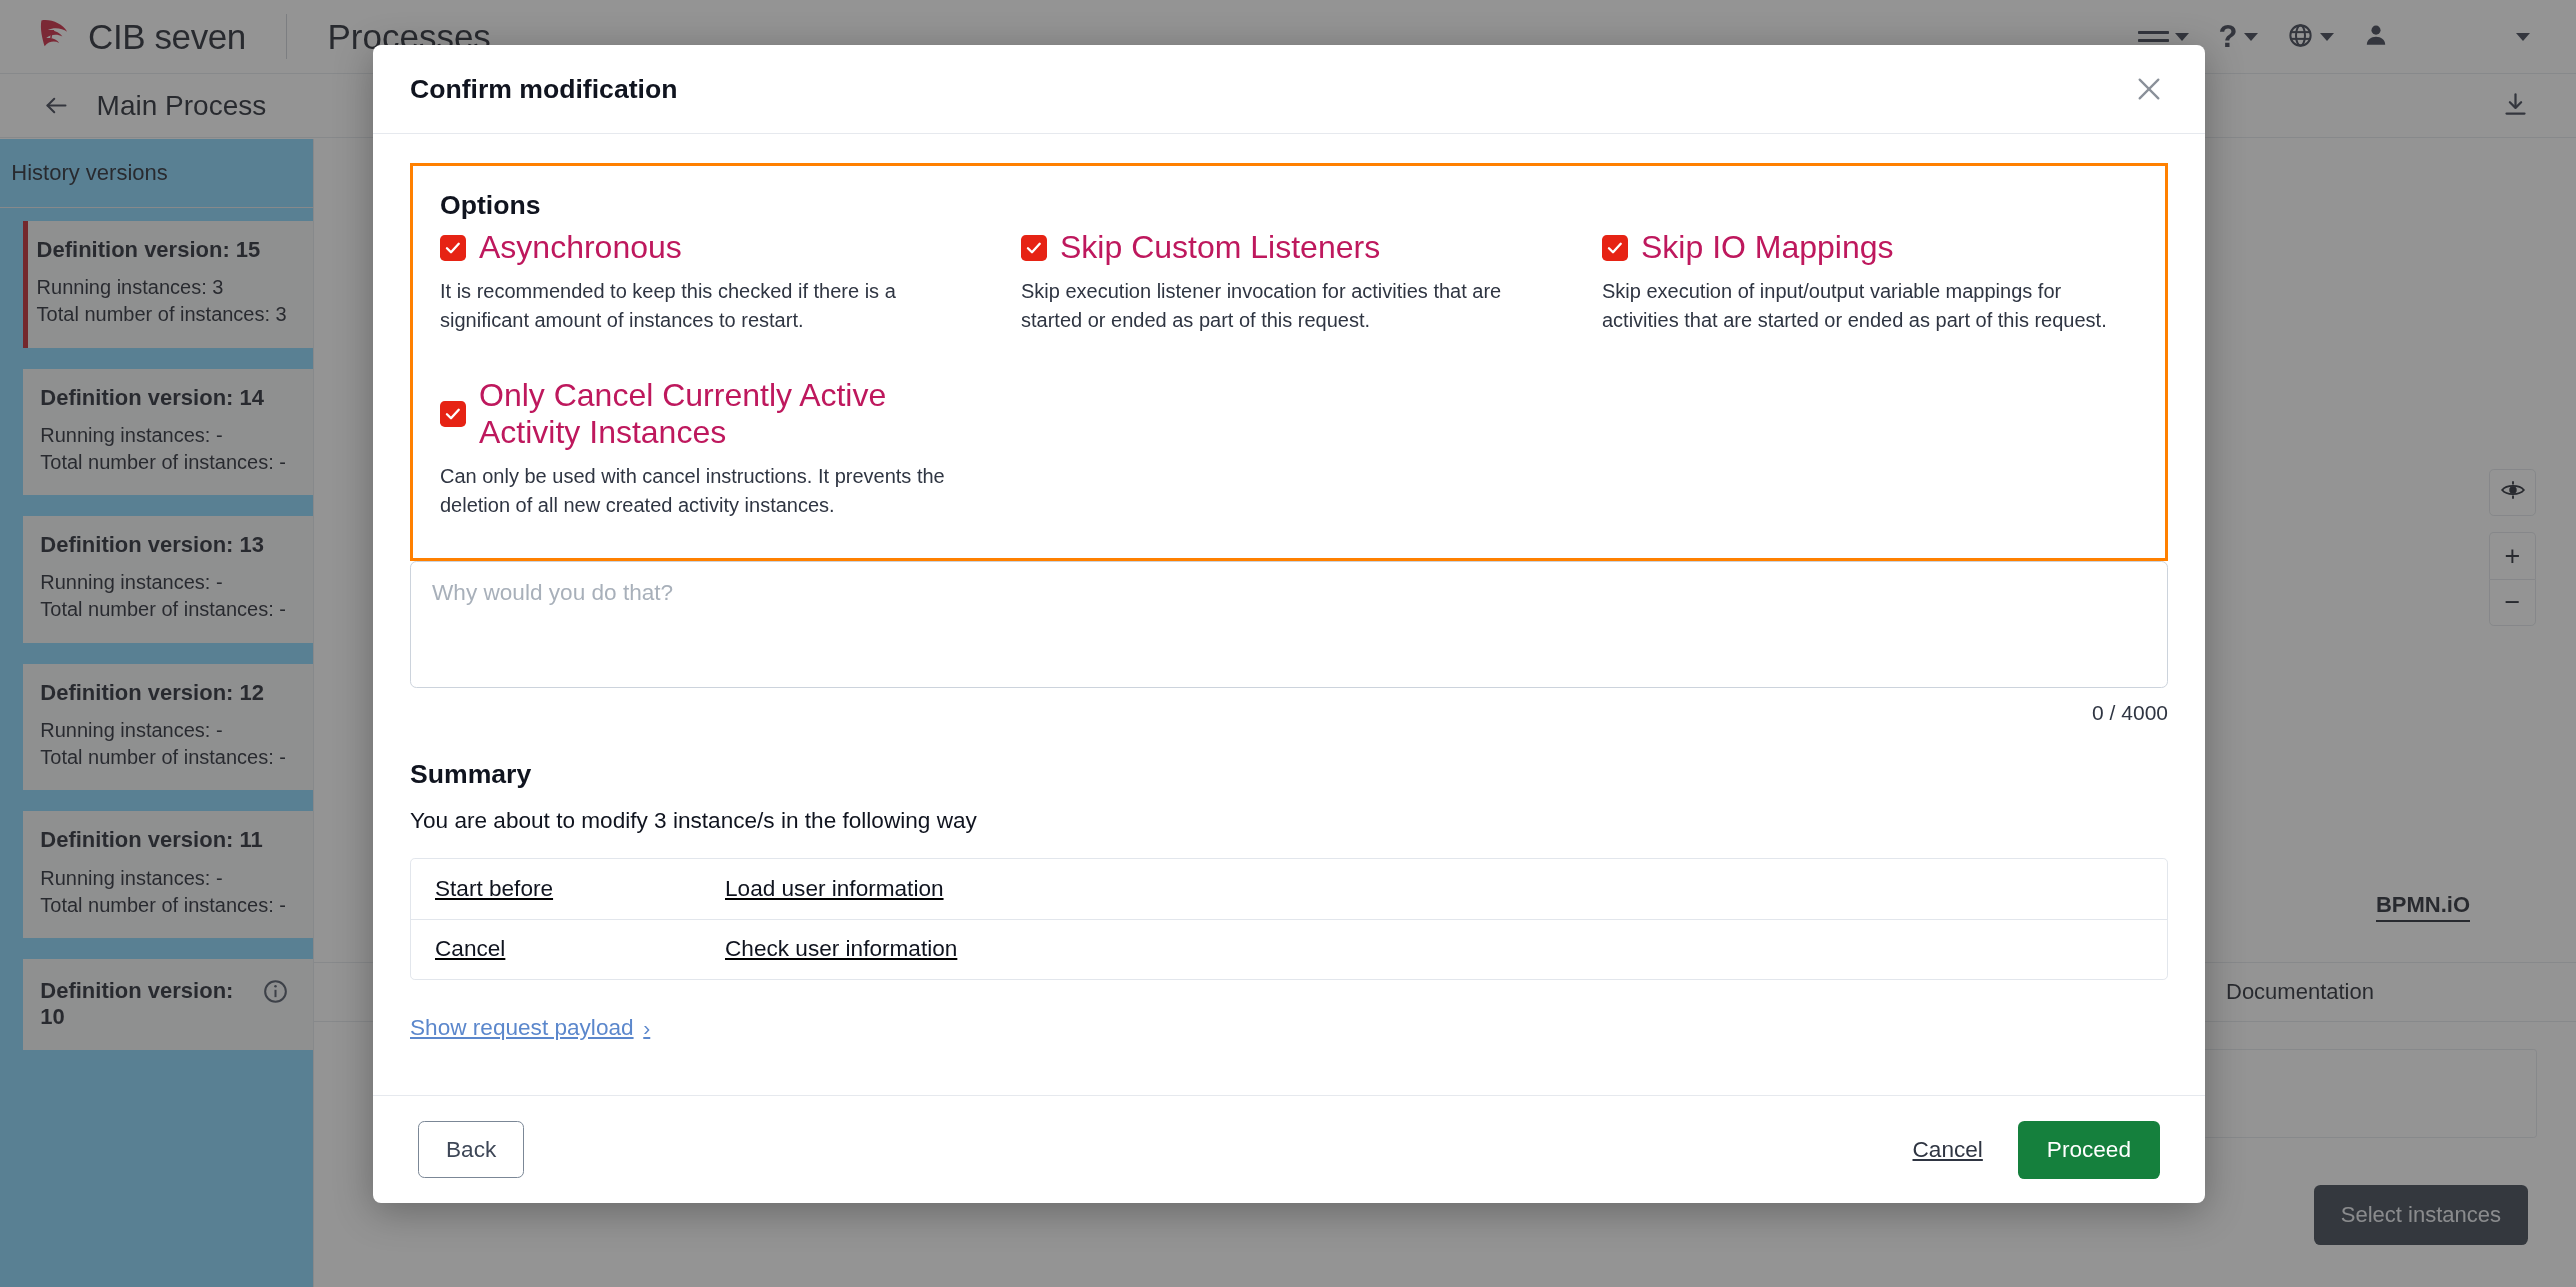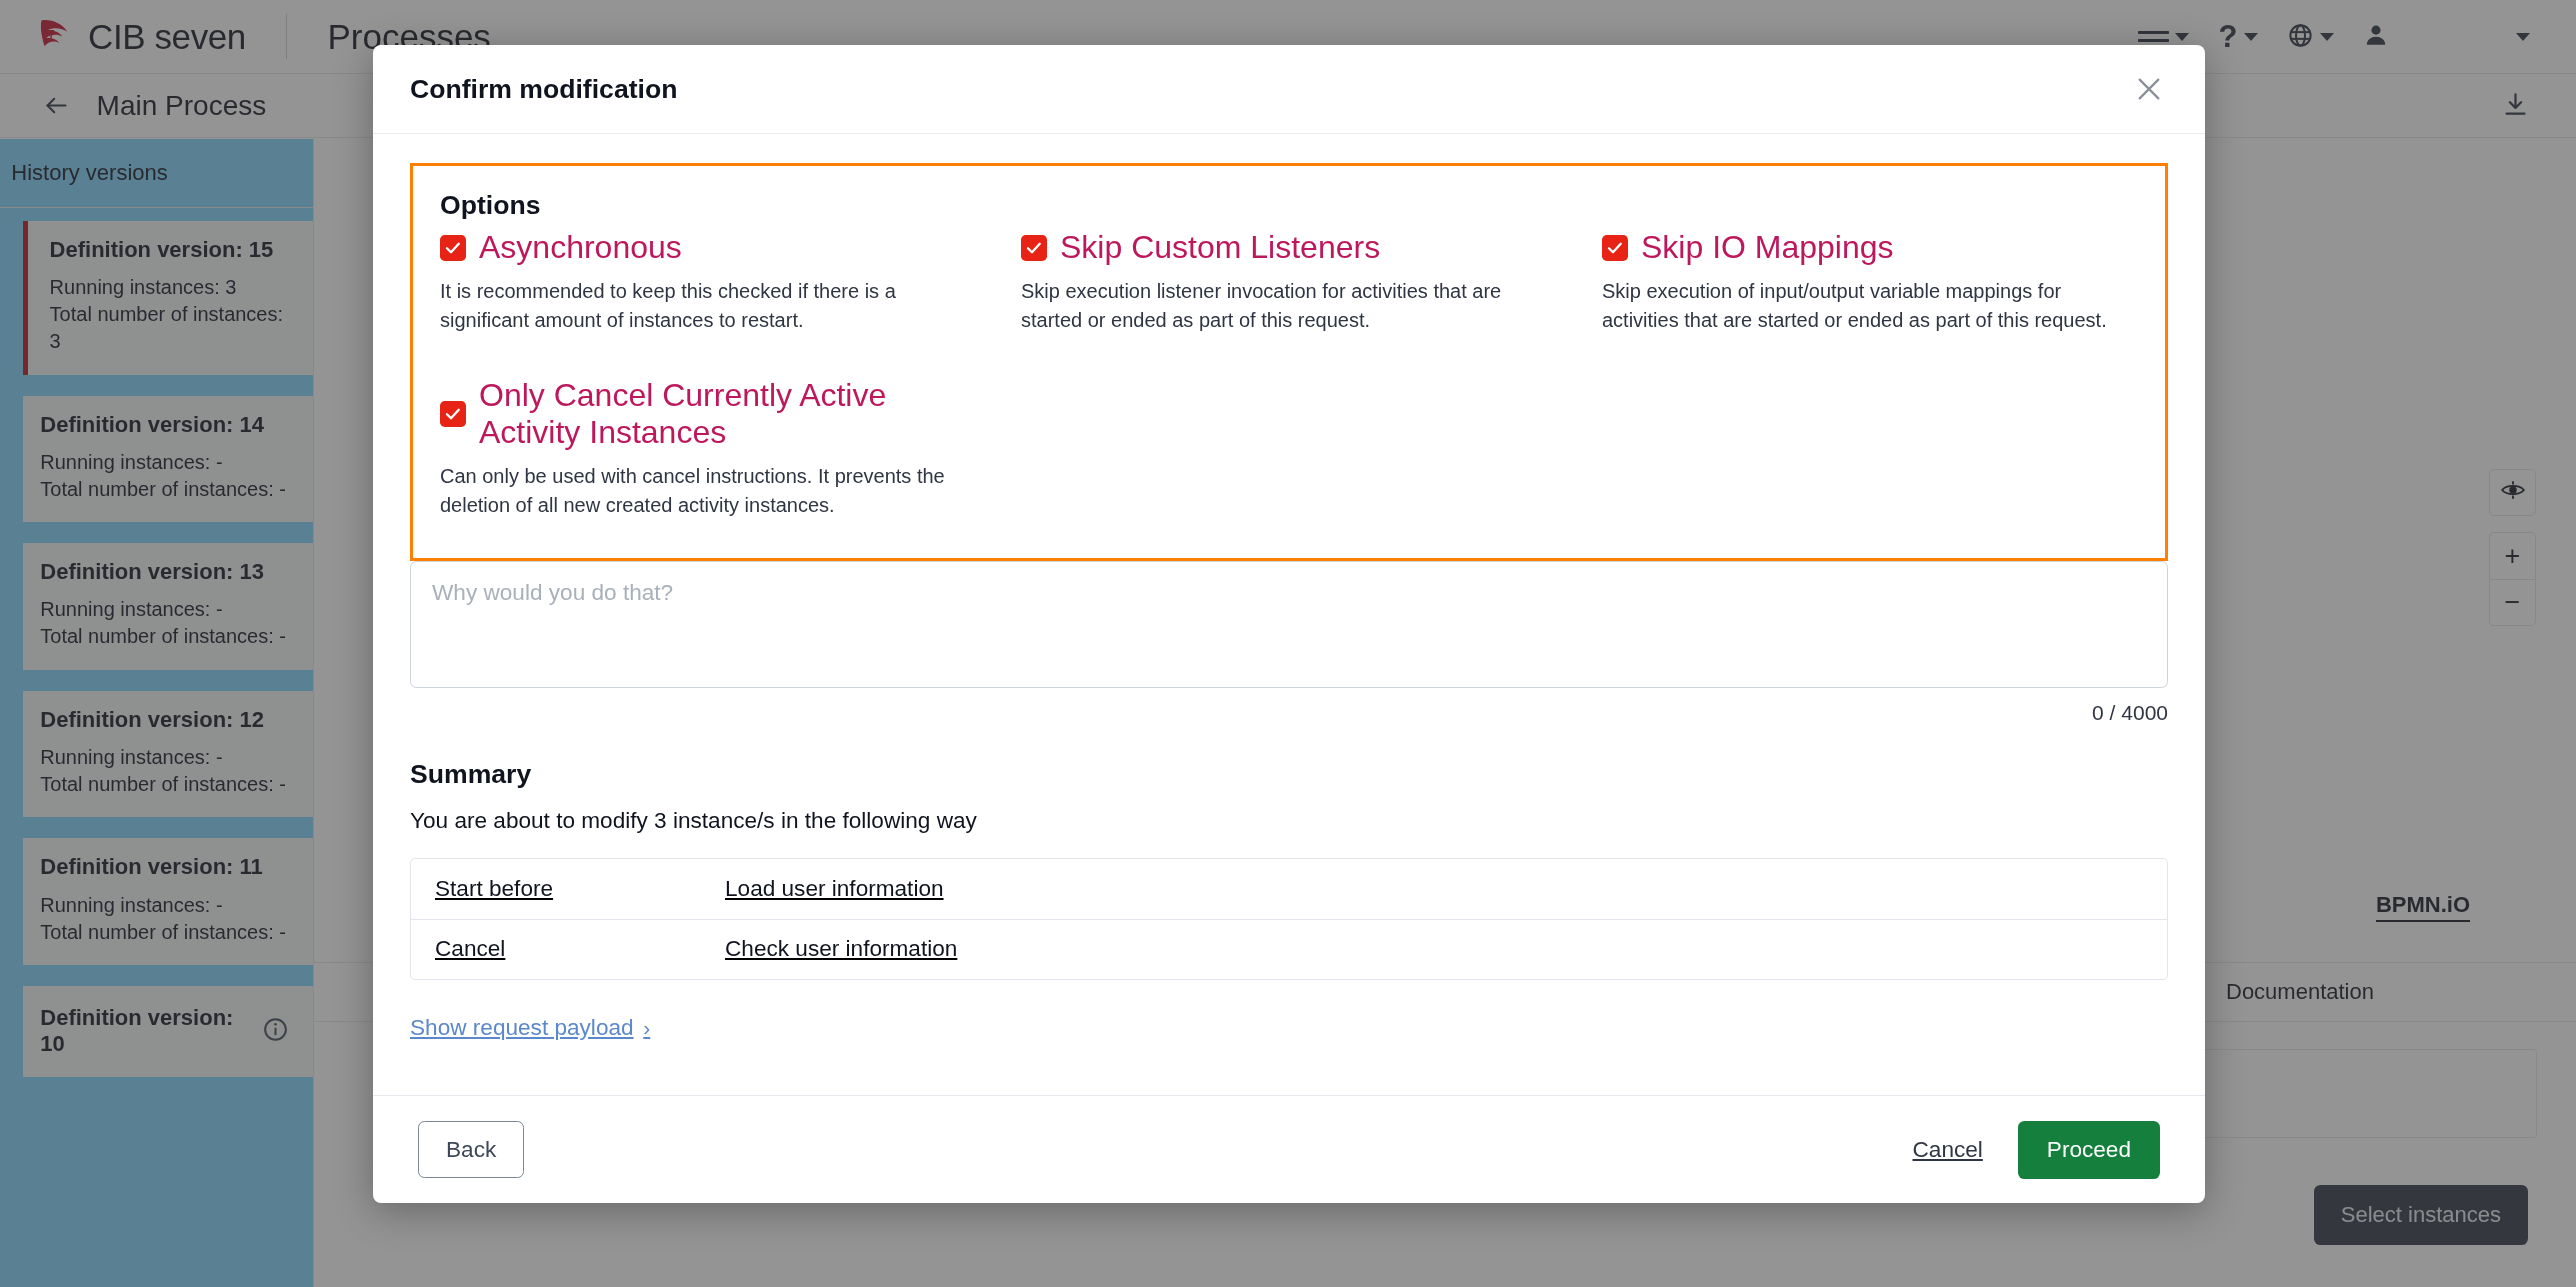--- a/index.html
+++ b/index.html
@@ -85,29 +85,29 @@
     border-bottom: 0.8px solid #e3e6eb;
   }
   .version-list { padding-top: 13px; }
   .version-card {
     position: relative;
     background: #f4f5f7;
     margin: 0 0 21px 22.6px;
     padding: 16px 17.7px 19.3px 17.7px;
     min-height: 89px;
   }
-  .version-card.active { border-left: 5.6px solid #b9101c; padding-left: 22px; }
+  .version-card.active { border-left: 5.6px solid #b9101c; padding-left: 9px; }
   .version-card .v-title {
     font-size: 22px; font-weight: bold; color: #10141f; margin-bottom: 11.3px;
   }
   .version-card .v-line {
     font-size: 20px; color: #10141f; line-height: 1.35;
   }
   .version-card.compact {
-    display:flex; align-items:center; justify-content:space-between;
+    display:flex; justify-content:space-between;
     min-height: 0; padding: 19.3px 24px 19.3px 17.7px;
   }
   .info-icon { color:#3e4757; }
 
   
   .canvas-area {
     position: absolute; top: 139px; left: 314px; right: 0; bottom: 0;
     background: #ffffff;
   }
   .canvas-tools {

